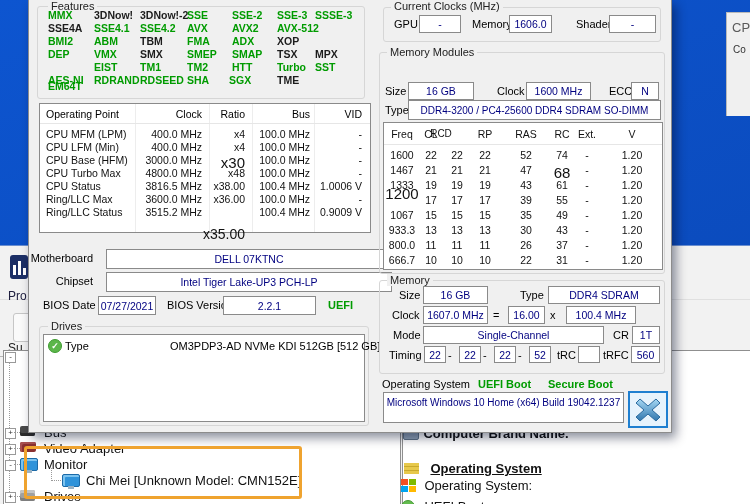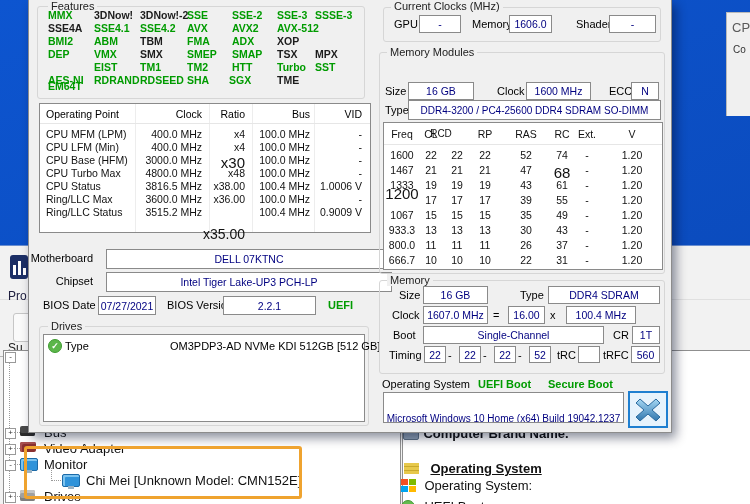--- a/index.html
+++ b/index.html
@@ -358,41 +358,41 @@
     <div class="lbl" style="left:370px;top:289px">Size</div>
     <div class="vbox" style="left:394px;top:286px;width:63px;height:16px">16 GB</div>
     <div class="lbl" style="left:491px;top:289px">Type</div>
     <div class="vbox" style="left:519px;top:286px;width:110px;height:16px">DDR4 SDRAM</div>
     <div class="lbl" style="left:363px;top:309px">Clock</div>
     <div class="vbox" style="left:394px;top:306px;width:63px;height:16px">1607.0 MHz</div>
     <div class="lbl" style="left:464px;top:309px">=</div>
     <div class="vbox" style="left:479px;top:306px;width:35px;height:16px">16.00</div>
     <div class="lbl" style="left:521px;top:309px">x</div>
     <div class="vbox" style="left:537px;top:306px;width:68px;height:16px">100.4 MHz</div>
-    <div class="lbl" style="left:364px;top:329px">Boot</div>
+    <div class="lbl" style="left:364px;top:329px">Mode</div>
     <div class="vbox" style="left:394px;top:326px;width:179px;height:16px">Single-Channel</div>
     <div class="lbl" style="left:584px;top:329px">CR</div>
     <div class="vbox" style="left:603px;top:326px;width:26px;height:16px">1T</div>
     <div class="lbl" style="left:360px;top:349px">Timing</div>
     <div class="vbox" style="left:395px;top:346px;width:20px;height:15px">22</div>
     <div class="lbl" style="left:419px;top:349px">-</div>
     <div class="vbox" style="left:430px;top:346px;width:20px;height:15px">22</div>
     <div class="lbl" style="left:454px;top:349px">-</div>
     <div class="vbox" style="left:465px;top:346px;width:20px;height:15px">22</div>
     <div class="lbl" style="left:489px;top:349px">-</div>
     <div class="vbox" style="left:500px;top:346px;width:20px;height:15px">52</div>
     <div class="lbl" style="left:528px;top:349px">tRC</div>
     <div class="vbox" style="left:549px;top:346px;width:20px;height:15px"></div>
     <div class="lbl" style="left:574px;top:349px">tRFC</div>
     <div class="vbox" style="left:602px;top:346px;width:27px;height:15px">560</div>
 
     <div class="lbl" style="left:353px;top:378px">Operating System</div>
     <div class="lbl green" style="left:449px;top:378px">UEFI Boot</div>
     <div class="lbl green" style="left:519px;top:378px">Secure Boot</div>
-    <div class="vbox" style="left:354px;top:392px;width:241px;height:31px;align-items:flex-start;justify-content:center;font-size:10px;padding-top:20px;box-sizing:border-box">Microsoft Windows 10 Home (x64) Build 19042.1237</div>
+    <div class="vbox" style="left:354px;top:392px;width:241px;height:31px;align-items:flex-start;justify-content:center;font-size:10px;padding-top:4px;box-sizing:border-box">Microsoft Windows 10 Home (x64) Build 19042.1237</div>
     <div class="closebtn">
       <svg width="26" height="24" viewBox="0 0 26 24">
         <defs>
             <linearGradient id="xg" x1="0" y1="0" x2="0" y2="1">
           <stop offset="0" stop-color="#a6d8f4"></stop>
               <stop offset="1" stop-color="#3076ad"></stop>
         </linearGradient>
           </defs>
         <path d="M5 1 L13 8 L21 1 L25 5 L17 12 L25 19 L21 23 L13 16 L5 23 L1 19 L9 12 L1 5 Z" fill="url(#xg)" stroke="#2a6a9e" stroke-width="1"></path>
       </svg>

